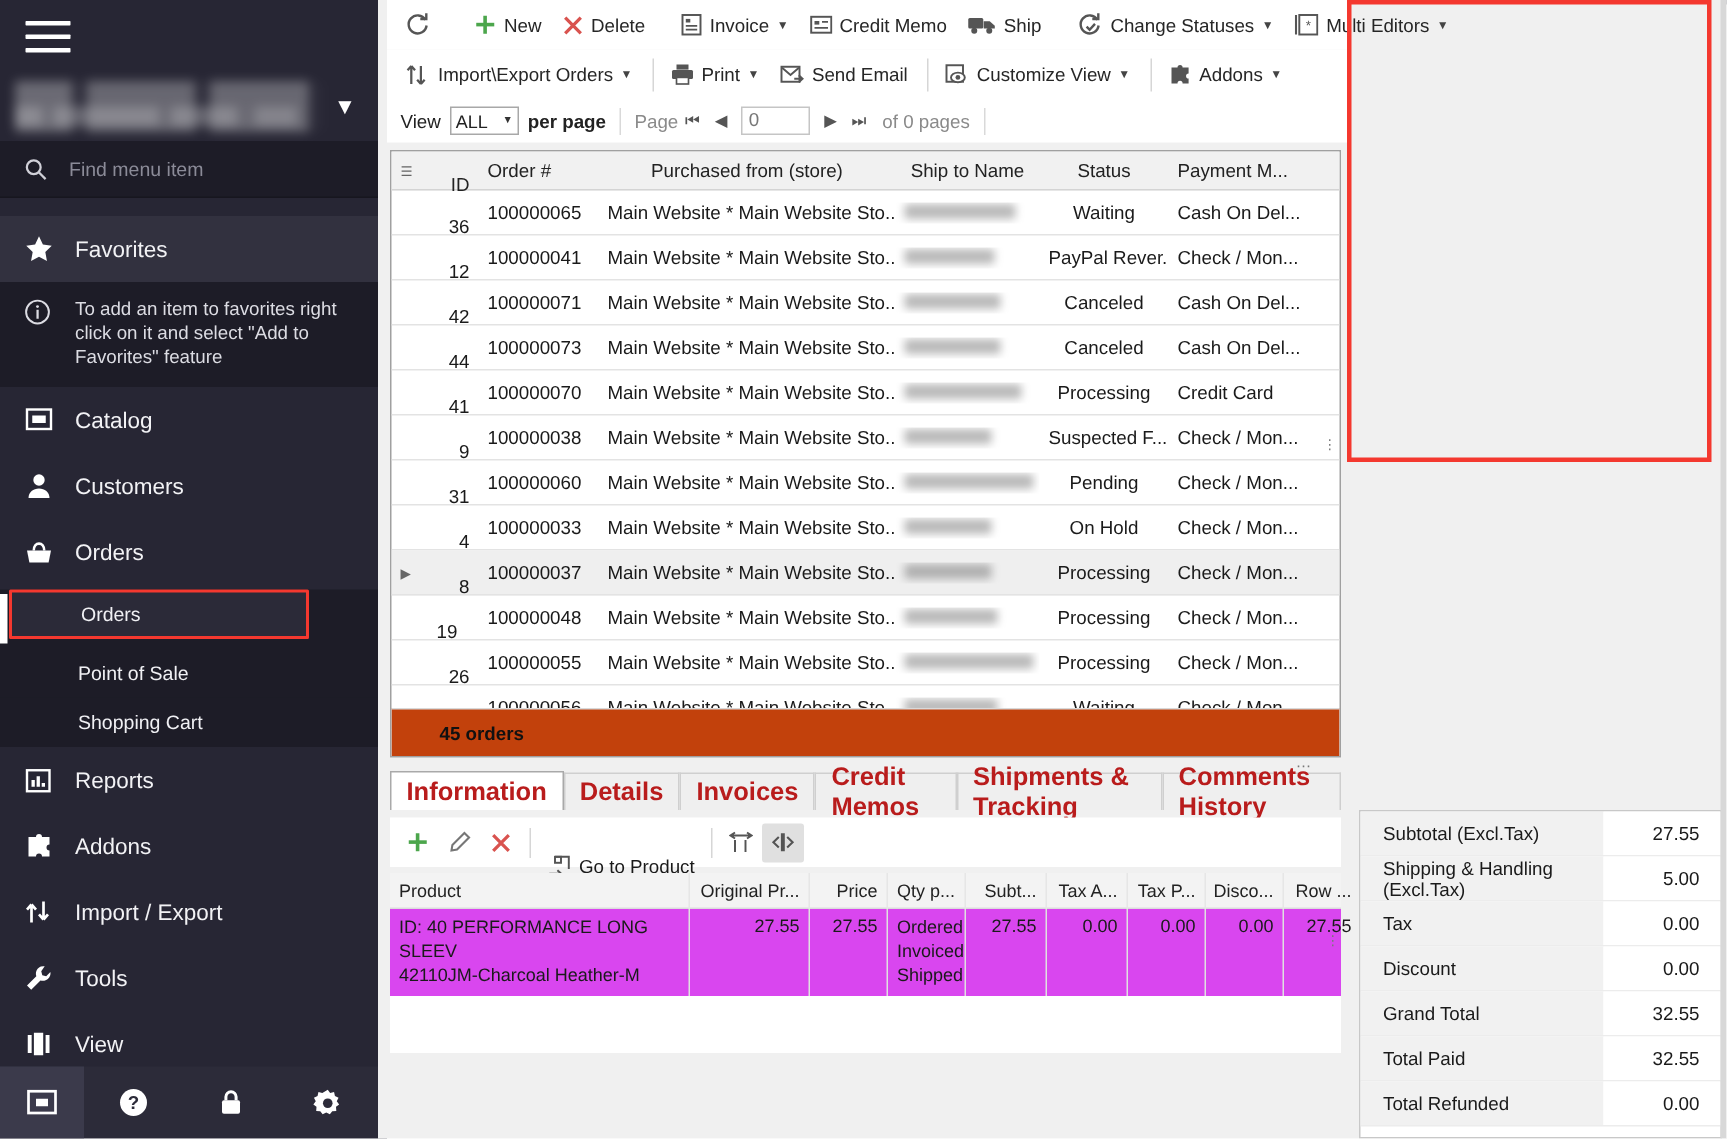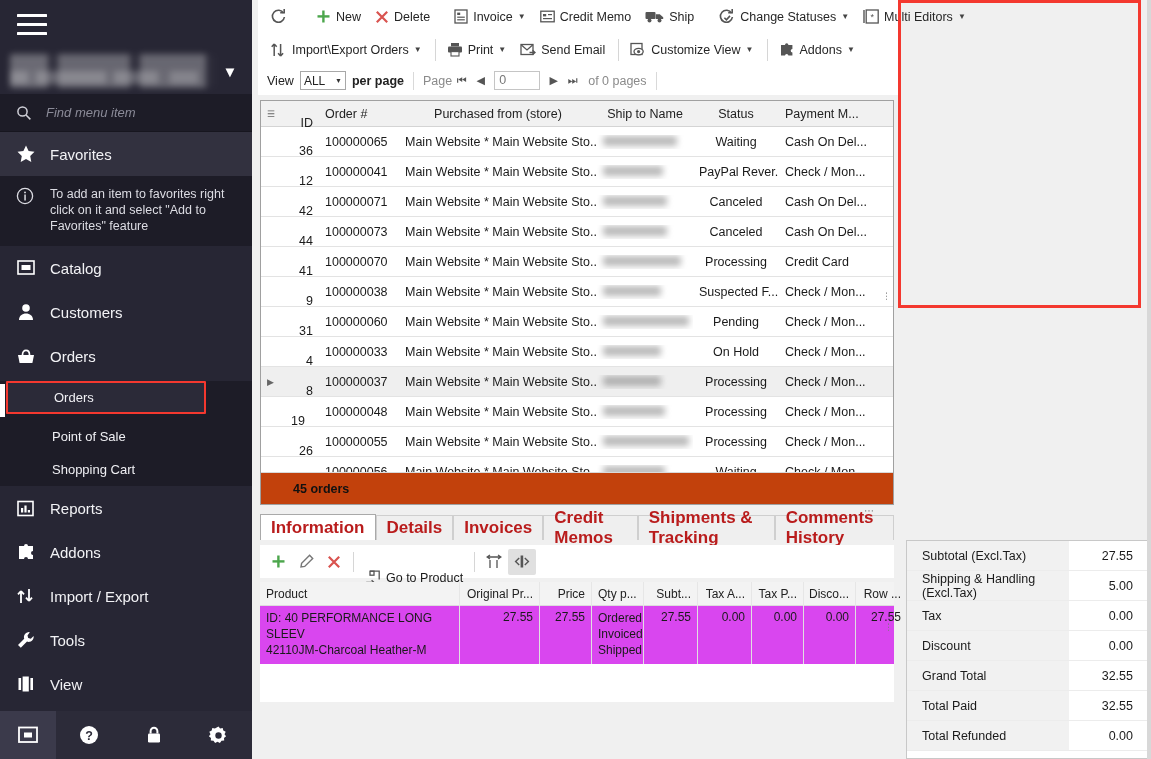--- a/index.html
+++ b/index.html
@@ -41,21 +41,21 @@
   }
   .sb-acct-caret { width:28px; text-align:center; font-size:15px; color:#fff; }
 
   .sb-search {
     position:absolute; left:0; top:94px; width:252px; height:38px;
     background:#1d1c27; display:flex; align-items:center; padding-left:16px;
     border-bottom:1px solid #17161f;
   }
   .sb-search input {
     background:transparent; border:0; outline:none; color:#a3a3a3;
-    font-family:"Liberation Sans", sans-serif; font-size:13px; margin-left:12px; width:180px;font-style:italic;
+    font-family:"Liberation Sans", sans-serif; font-size:13px; margin-left:12px; width:180px;
   }
   .sb-search input::placeholder { color:#8b8b98; }
 
   .sb-item {
     display:flex; align-items:center; height:44px; padding-left:16px;
     color:#f2f2f5; font-size:15px; cursor:pointer;
   }
   .sb-item .ico { width:34px; display:flex; align-items:center; }
   .sb-fav { background:#32313f; }
   .sb-hint {
@@ -203,21 +203,21 @@
     </div>
 
     <div class="sb-search">
       <svg width="16" height="16" viewBox="0 0 16 16">
         <circle cx="6.5" cy="6.5" r="4.6" fill="none" stroke="#d0d0d8" stroke-width="1.5"></circle>
         <line x1="10" y1="10" x2="14.4" y2="14.4" stroke="#d0d0d8" stroke-width="1.5"></line>
       </svg>
       <input value="" placeholder="Find menu item" style="">
     </div>
 
-    <div style="position:absolute;left:0;top:132px;width:252px;">
+    <div style="position:absolute;left:0;top:144px;width:252px;">
       <div class="sb-item sb-fav">
         <span class="ico">
           <svg width="20" height="20" viewBox="0 0 20 20">
               <polygon points="10,1.5 12.6,7 18.5,7.8 14.2,12 15.3,18 10,15.1 4.7,18 5.8,12 1.5,7.8 7.4,7" fill="#fff"></polygon>
             </svg>
         </span>
         <span>Favorites</span>
       </div>
 
       <div class="sb-hint">

